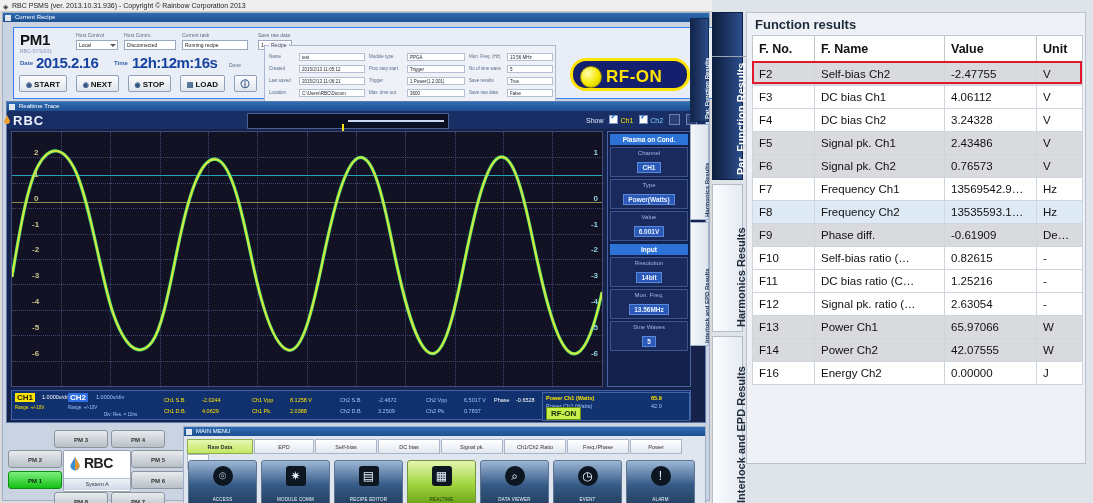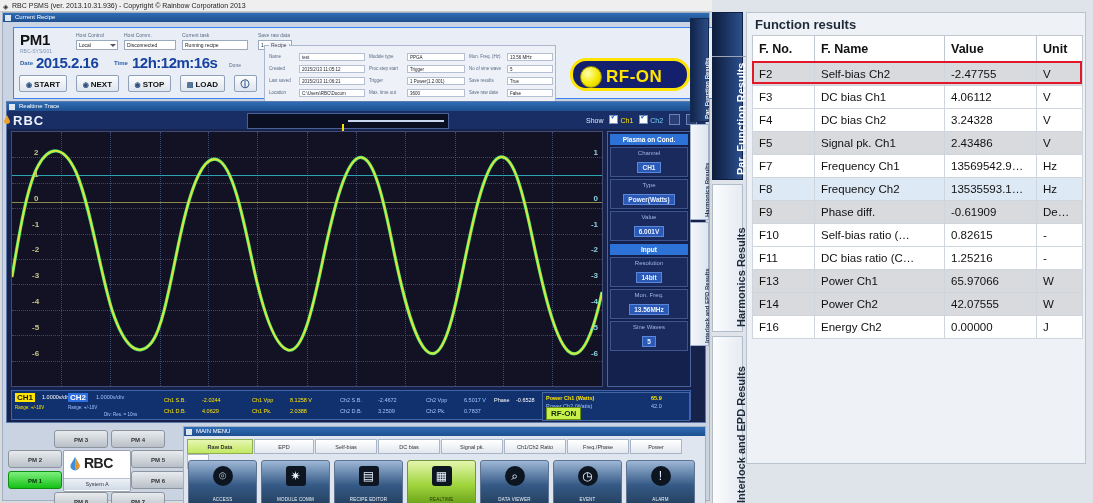--- a/index.html
+++ b/index.html
@@ -555,20 +555,26 @@
               <td>DC bias Ch2</td>
               <td>3.24328</td>
               <td>V</td>
             </tr>
           <tr class="alt">
               <td>F5</td>
               <td>Signal pk. Ch1</td>
               <td>2.43486</td>
               <td>V</td>
             </tr>
+          <tr class="alt">
+              <td>F6</td>
+              <td>Signal pk. Ch2</td>
+              <td>0.76573</td>
+              <td>V</td>
+            </tr>
           <tr>
               <td>F7</td>
               <td>Frequency Ch1</td>
               <td>13569542.9…</td>
               <td>Hz</td>
             </tr>
           <tr class="blue">
               <td>F8</td>
               <td>Frequency Ch2</td>
               <td>13535593.1…</td>
@@ -585,20 +591,26 @@
               <td>Self-bias ratio (…</td>
               <td>0.82615</td>
               <td>-</td>
             </tr>
           <tr>
               <td>F11</td>
               <td>DC bias ratio (C…</td>
               <td>1.25216</td>
               <td>-</td>
             </tr>
+          <tr>
+              <td>F12</td>
+              <td>Signal pk. ratio (…</td>
+              <td>2.63054</td>
+              <td>-</td>
+            </tr>
           <tr class="alt">
               <td>F13</td>
               <td>Power Ch1</td>
               <td>65.97066</td>
               <td>W</td>
             </tr>
           <tr class="alt">
               <td>F14</td>
               <td>Power Ch2</td>
               <td>42.07555</td>

